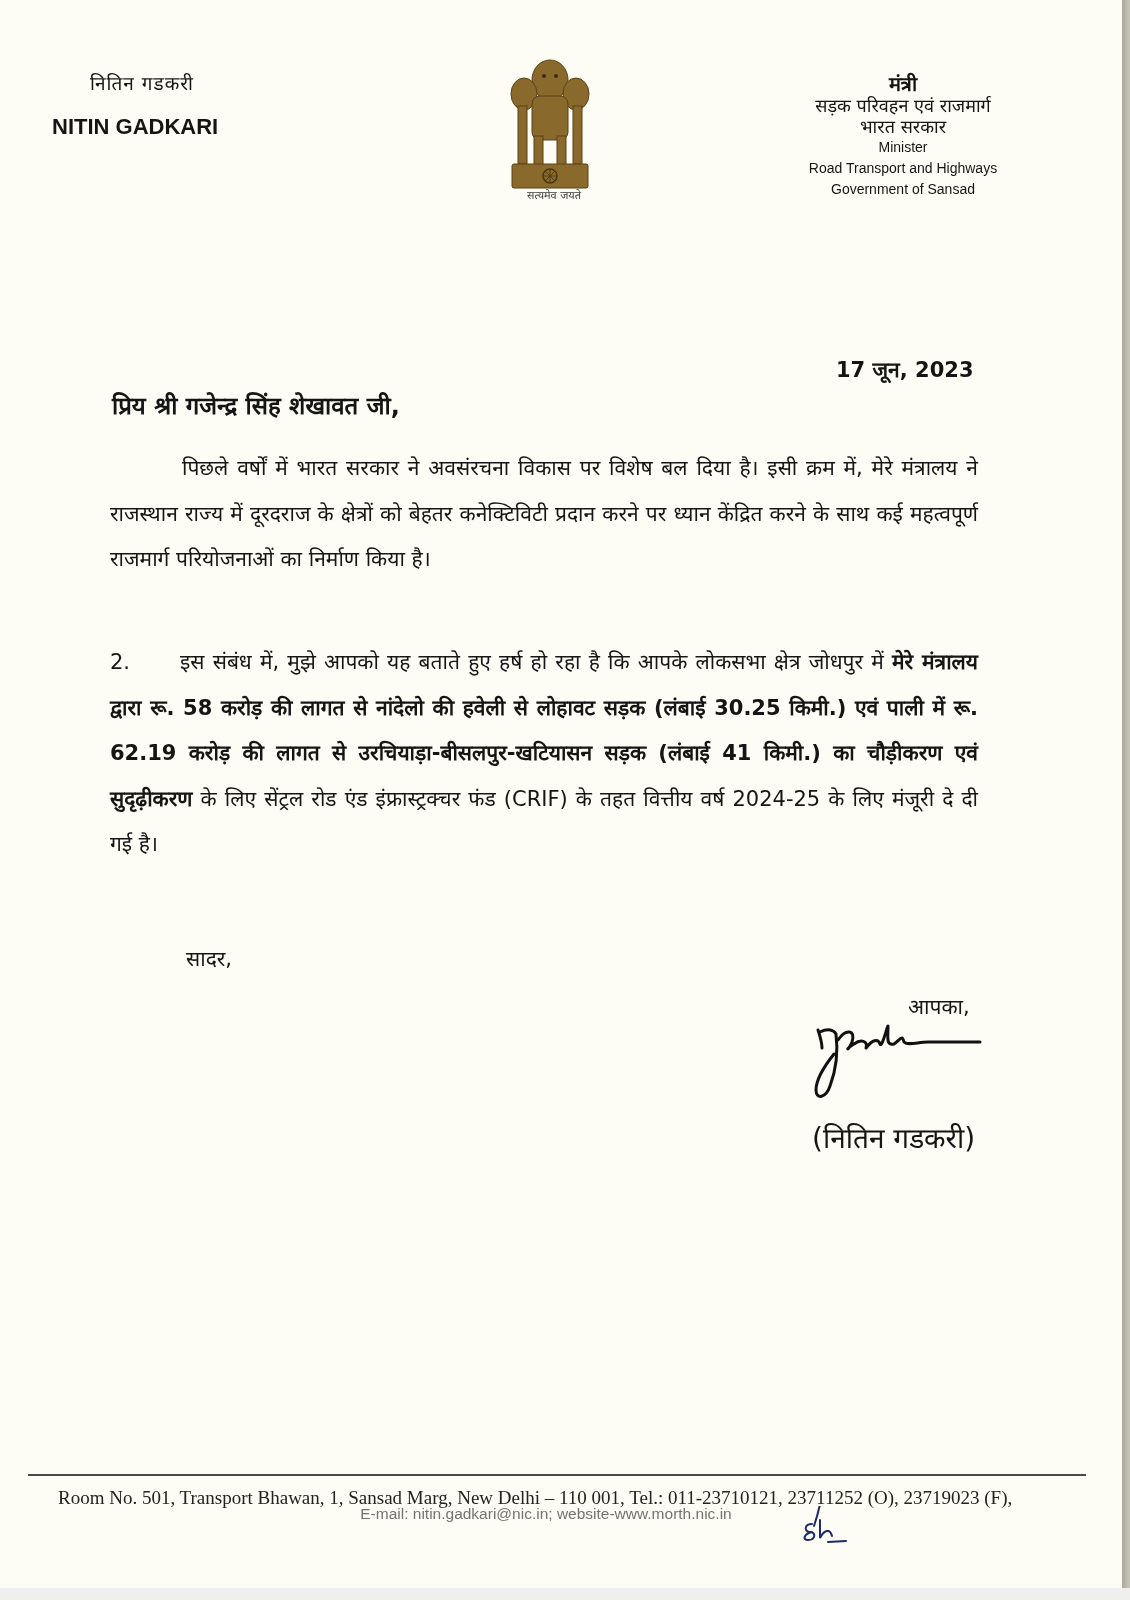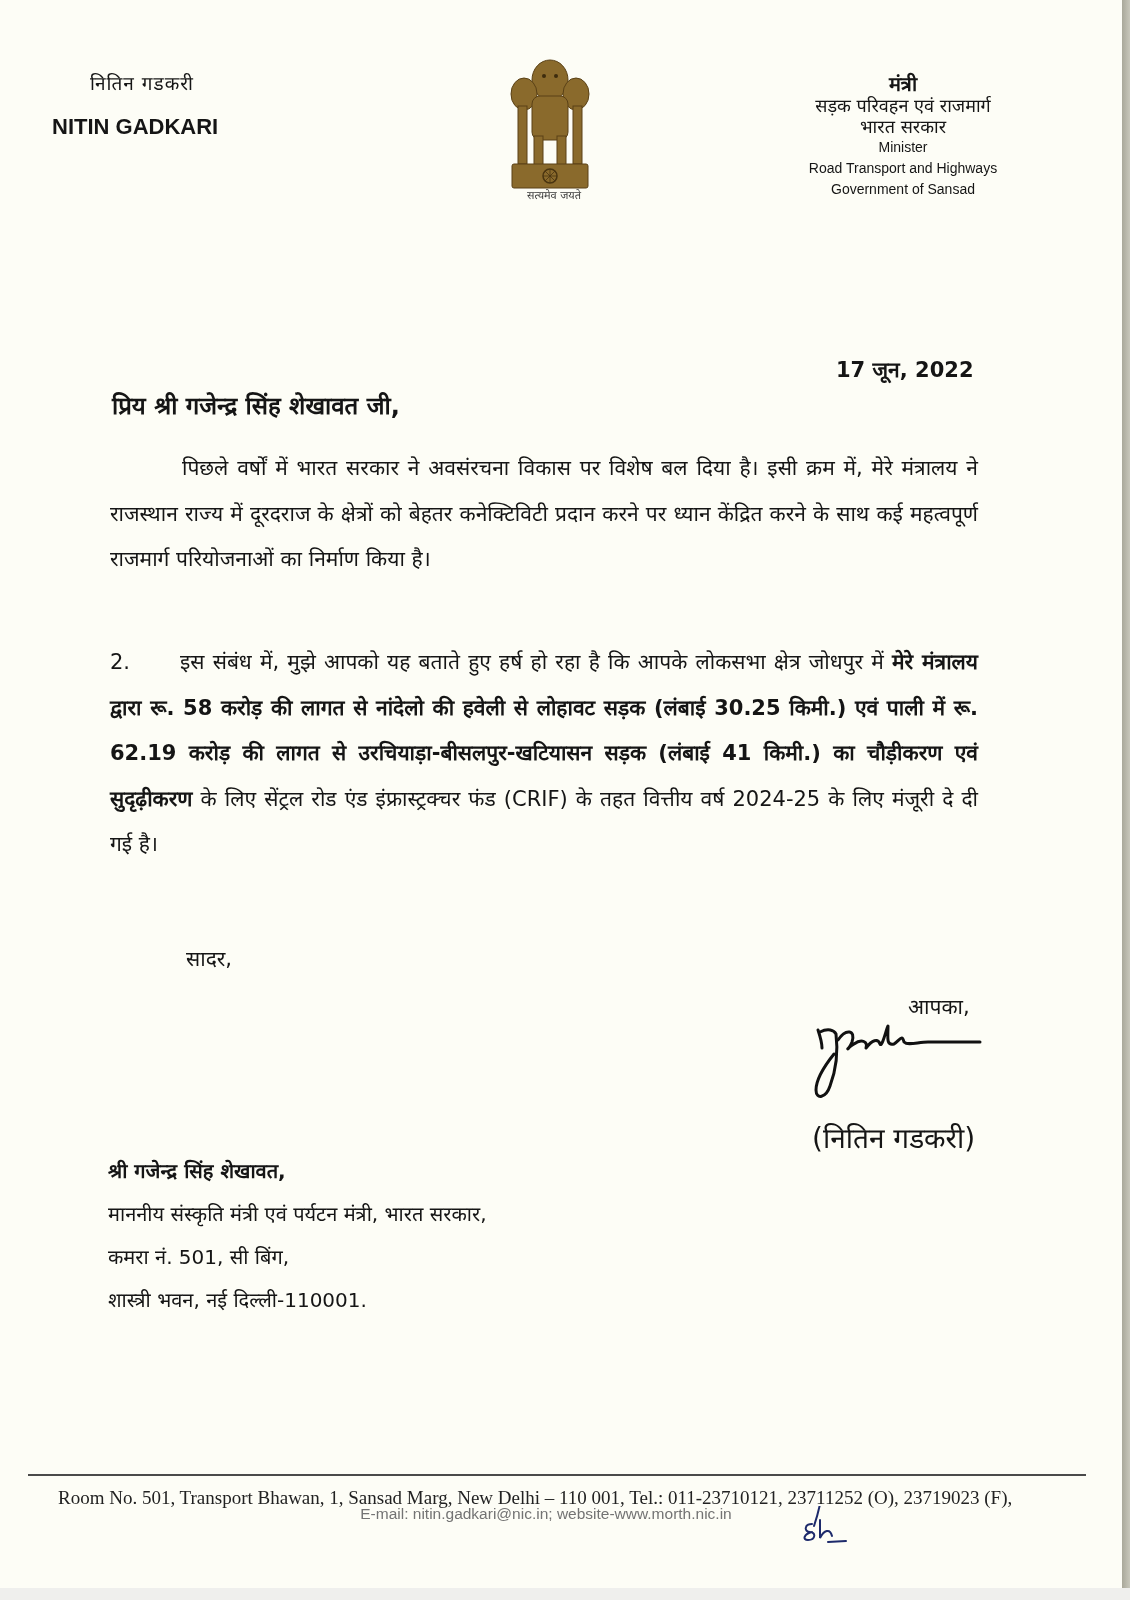--- a/index.html
+++ b/index.html
@@ -101,45 +101,39 @@
 
   <div class="abs hdr-right">
     <div class="hdr-hi1">मंत्री</div>
     <div class="hdr-hi2">सड़क परिवहन एवं राजमार्ग</div>
     <div class="hdr-hi3">भारत सरकार</div>
     <div class="hdr-en1">Minister</div>
     <div class="hdr-en2">Road Transport and Highways</div>
     <div class="hdr-en3">Government of Sansad</div>
   </div>
 
-  <div class="abs date">17 जून, 2022</div>
+  <div class="abs date">17 जून, 2023</div>
   <div class="abs salutation">प्रिय श्री गजेन्द्र सिंह शेखावत जी,</div>
 
   <div class="para p1">पिछले वर्षों में भारत सरकार ने अवसंरचना विकास पर विशेष बल दिया है। इसी क्रम में, मेरे मंत्रालय ने राजस्थान राज्य में दूरदराज के क्षेत्रों को बेहतर कनेक्टिविटी प्रदान करने पर ध्यान केंद्रित करने के साथ कई महत्वपूर्ण राजमार्ग परियोजनाओं का निर्माण किया है।</div>
 
   <div class="para p2"><span class="num">2.</span><span>इस संबंध में, मुझे आपको यह बताते हुए हर्ष हो रहा है कि आपके लोकसभा क्षेत्र जोधपुर में </span><span class="b">मेरे मंत्रालय द्वारा रू. 58 करोड़ की लागत से नांदेलो की हवेली से लोहावट सड़क (लंबाई 30.25 किमी.) एवं पाली में रू. 62.19 करोड़ की लागत से उरचियाड़ा-बीसलपुर-खटियासन सड़क (लंबाई 41 किमी.) का चौड़ीकरण एवं सुदृढ़ीकरण</span><span> के लिए सेंट्रल रोड एंड इंफ्रास्ट्रक्चर फंड (CRIF) के तहत वित्तीय वर्ष 2024-25 के लिए मंजूरी दे दी गई है।</span></div>
 
   <div class="abs closing">सादर,</div>
   <div class="abs yours">आपका,</div>
 
   <svg class="abs signature" viewBox="0 0 180 90">
     <g fill="none" stroke="#111" stroke-width="3" stroke-linecap="round" stroke-linejoin="round">
       <path d="M10 10 C 12 16, 14 22, 14 28"></path>
       <path d="M12 12 C 20 8, 26 10, 28 14 C 30 30, 28 50, 22 66 C 18 78, 8 80, 8 70 C 8 58, 18 44, 26 34"></path>
       <path d="M30 20 C 38 8, 48 10, 44 22 C 40 32, 36 30, 46 24 C 54 18, 60 22, 58 28 C 64 20, 70 18, 72 24 C 74 28, 78 10, 80 6 C 80 18, 78 26, 86 24 C 92 20, 94 14, 96 22 C 100 26, 110 22, 120 22 L 172 22"></path>
     </g>
   </svg>
   <div class="abs signer">(नितिन गडकरी)</div>
 
-  <div class="abs addressee">
-    <div class="a1">श्री गजेन्द्र सिंह शेखावत,</div>
-    <div>माननीय संस्कृति मंत्री एवं पर्यटन मंत्री, भारत सरकार,</div>
-    <div>कमरा नं. 501, सी बिंग,</div>
-    <div>शास्त्री भवन, नई दिल्ली-110001.</div>
-  </div>
 
   <div class="footer-rule"></div>
   <div class="abs footer-line1">Room No. 501, Transport Bhawan, 1, Sansad Marg, New Delhi – 110 001, Tel.: 011-23710121, 23711252 (O), 23719023 (F),</div>
   <div class="abs footer-line2">E-mail: nitin.gadkari@nic.in; website-www.morth.nic.in</div>
   <svg class="abs initials" viewBox="0 0 50 40">
     <g fill="none" stroke="#1d2a6b" stroke-width="2" stroke-linecap="round">
       <path d="M22 -2 C 20 8, 18 14, 16 20"></path>
       <path d="M14 18 C 6 18, 6 26, 12 26 C 18 26, 18 34, 10 34 C 4 34, 6 28, 14 26"></path>
       <path d="M22 14 L 22 32 C 26 24, 32 22, 34 30"></path>
       <path d="M30 36 L 48 35"></path>

